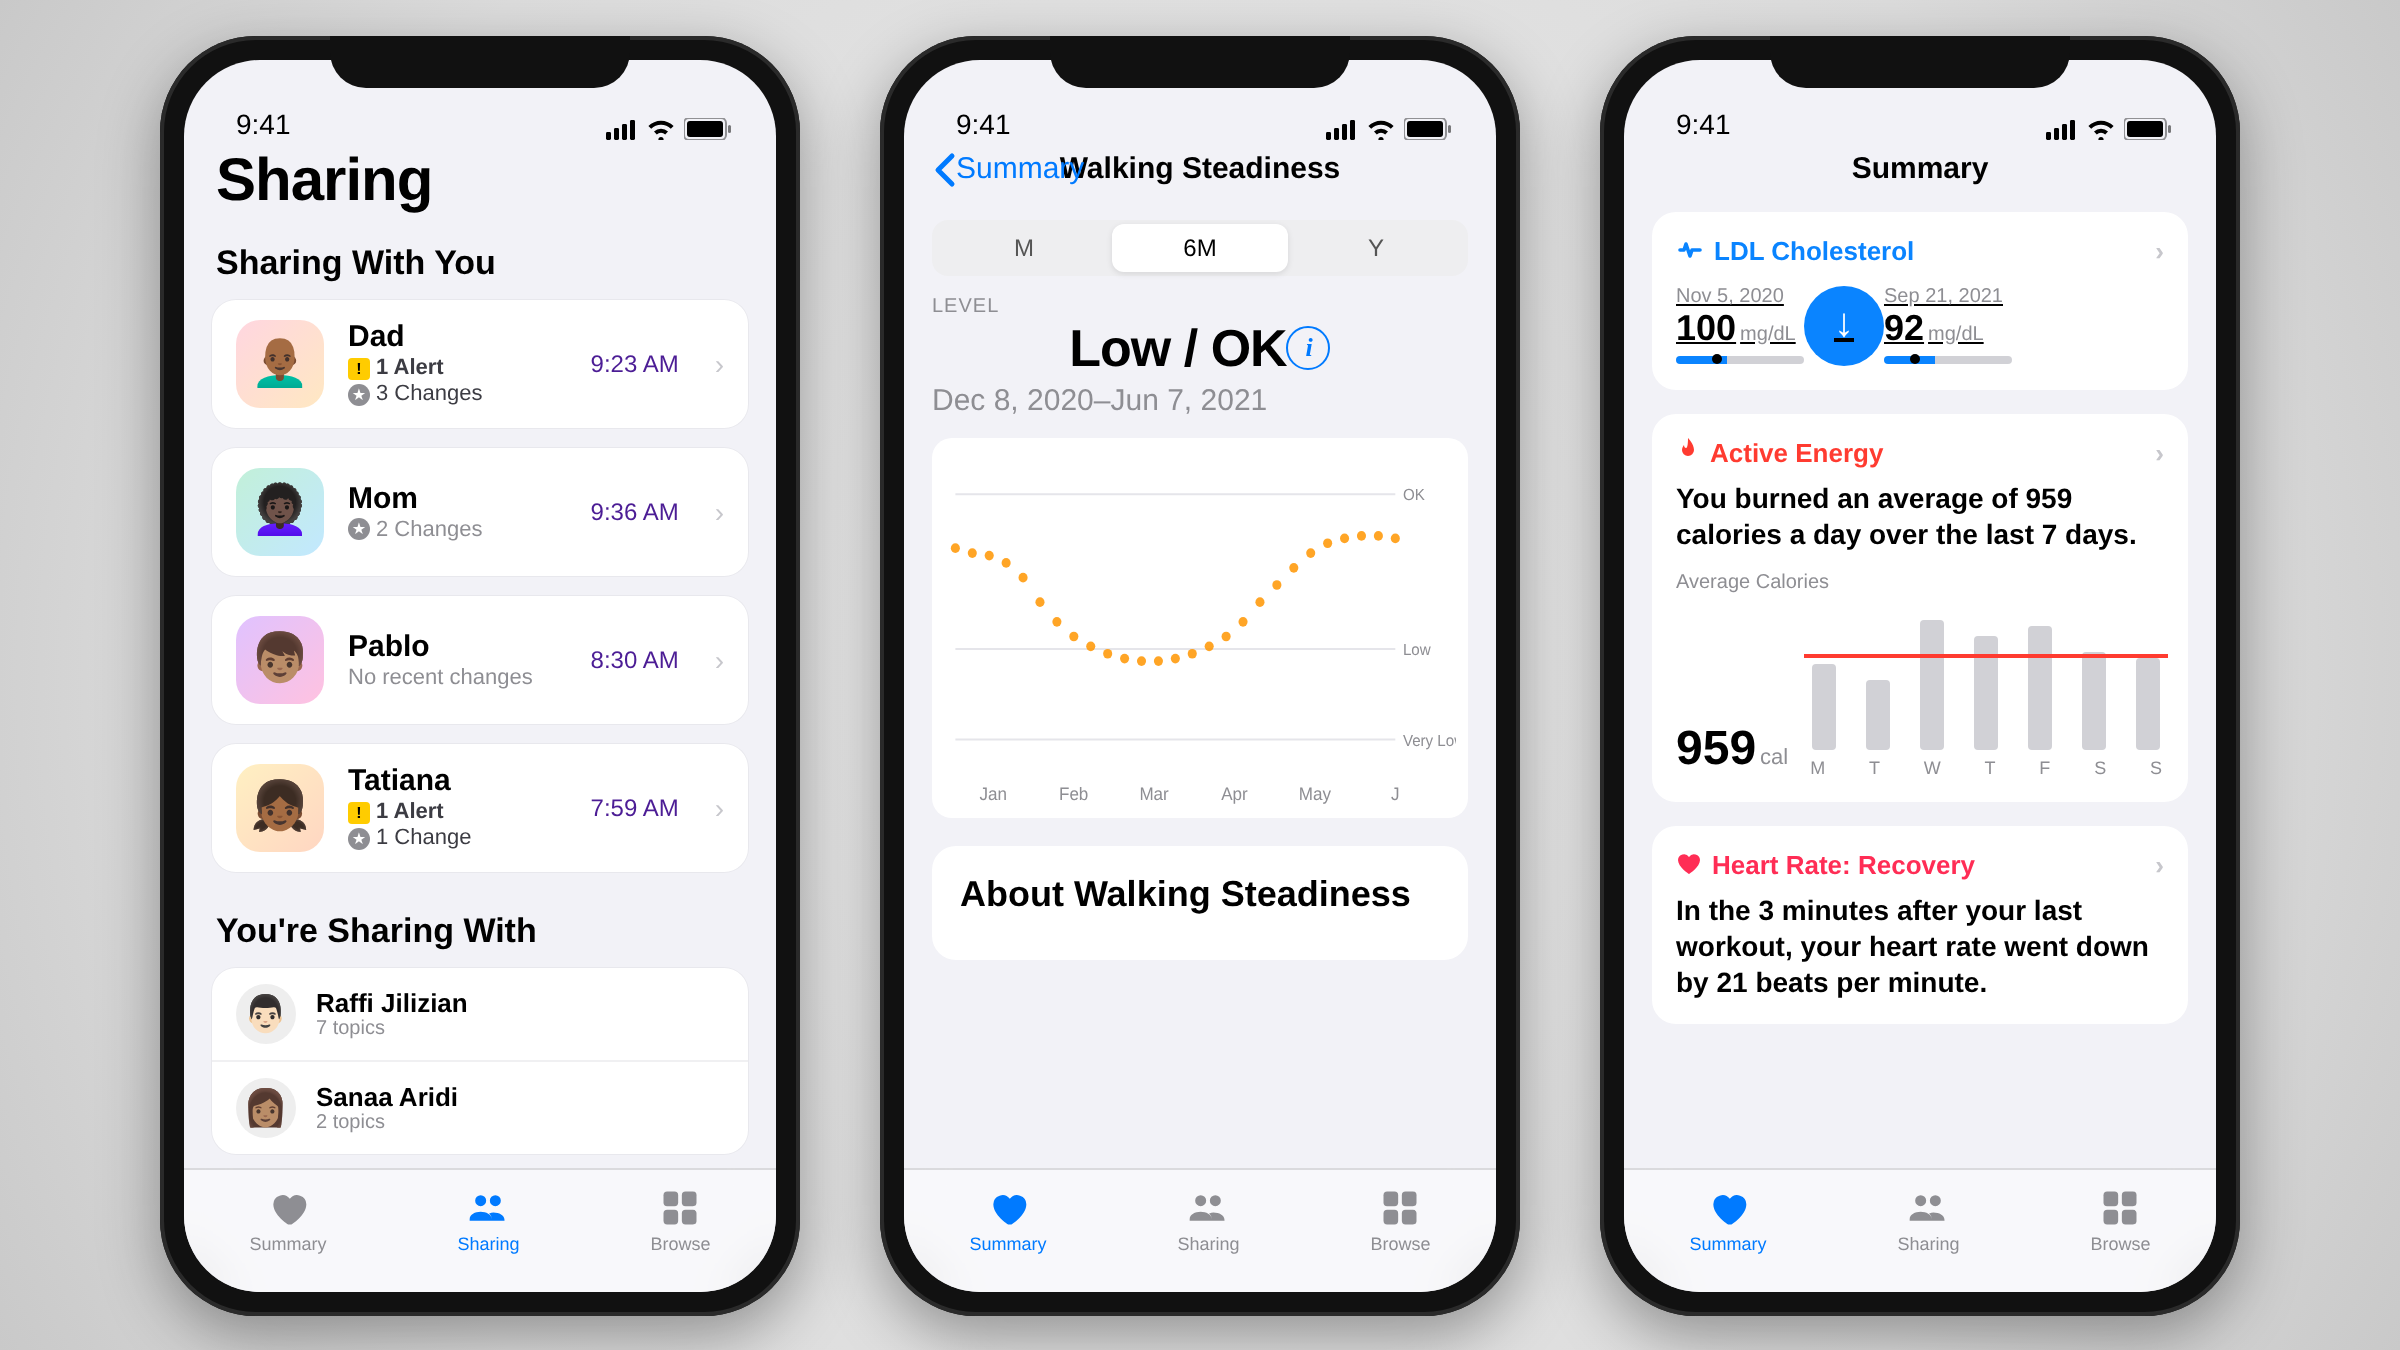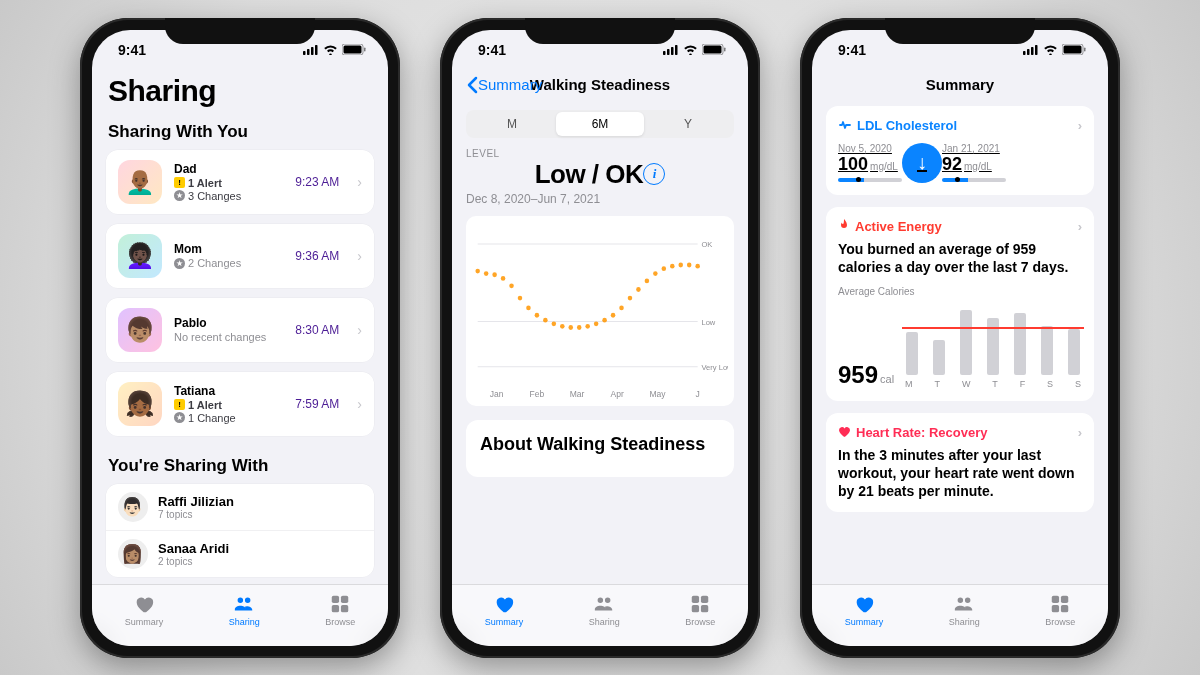--- a/index.html
+++ b/index.html
@@ -1,57 +1,57 @@
 <!DOCTYPE html>
 <html><head>
 <meta charset="utf-8">
 <style>
   * { box-sizing: border-box; margin: 0; padding: 0; font-family: -apple-system, BlinkMacSystemFont, "Helvetica Neue", Arial, sans-serif; -webkit-font-smoothing: antialiased; }
   body { background: radial-gradient(circle at 50% 50%, #eaeaea 0%, #dcdcdc 70%, #c9c9c9 100%); width:1200px; height:675px; display:flex; justify-content:center; align-items:center; gap:40px; }
   .phone { width: 320px; height: 640px; background:#111; border-radius:48px; padding:12px; position:relative; box-shadow: 0 10px 30px rgba(0,0,0,.35), inset 0 0 0 2px #2a2a2a; }
   .screen { width:100%; height:100%; background:#f2f2f7; border-radius:38px; overflow:hidden; position:relative; display:flex; flex-direction:column; }
   .notch { position:absolute; top:0; left:50%; transform:translateX(-50%); width:150px; height:26px; background:#111; border-bottom-left-radius:18px; border-bottom-right-radius:18px; z-index:10; }
-  .statusbar { height:40px; display:flex; justify-content:space-between; align-items:center; padding:0 22px 0 26px; font-size:14px; font-weight:700; }
+  .statusbar { height:40px; display:flex; justify-content:space-between; align-items:flex-end; padding:0 22px 0 26px; font-size:14px; font-weight:400; }
   .status-right { display:flex; gap:4px; align-items:center; }
   .status-right svg { display:block; }
   .content { flex:1; overflow:hidden; padding:0 14px; display:flex; flex-direction:column; }
   .tabbar { height:62px; border-top:1px solid rgba(0,0,0,.12); backdrop-filter:blur(10px); background:rgba(248,248,251,.92); display:flex; justify-content:space-around; align-items:center; padding-bottom:10px; }
   .tab { display:flex; flex-direction:column; align-items:center; gap:2px; font-size:9px; color:#8e8e93; }
   .tab.active { color:#007aff; }
   .tab svg { width:24px; height:22px; }
 
   
   h1.big { font-size:30px; font-weight:700; letter-spacing:-.5px; margin:4px 2px 14px; }
   .section-label { font-size:17px; font-weight:700; margin:0 2px 8px; }
   .card { background:#fff; border-radius:12px; margin-bottom:10px; box-shadow:0 0 0 .5px rgba(0,0,0,.04); }
   .share-row { display:flex; align-items:center; padding:10px 12px; gap:12px; position:relative; }
   .avatar { width:44px; height:44px; border-radius:12px; display:flex; align-items:center; justify-content:center; font-size:24px; flex-shrink:0; }
   .avatar.small { width:30px; height:30px; border-radius:50%; font-size:18px; }
   .share-info { flex:1; min-width:0; }
-  .share-name { font-size:12px; font-weight:600; }
+  .share-name { font-size:15px; font-weight:600; }
   .share-sub { font-size:11px; color:#3c3c43; display:flex; align-items:center; gap:3px; margin-top:1px; }
   .share-sub .dim { color:#8e8e93; }
   .share-time { font-size:12px; color:#4c1d95; margin-right:6px; }
   .chev { color:#c7c7cc; font-size:14px; }
   .mini-row { display:flex; align-items:center; gap:10px; padding:8px 12px; border-top:1px solid #f0f0f2; }
   .mini-row:first-child { border-top:none; }
   .mini-name { font-size:13px; font-weight:600; }
   .mini-sub { font-size:10px; color:#8e8e93; }
 
   
   .navrow { display:flex; align-items:center; justify-content:center; position:relative; height:30px; margin-bottom:6px; }
   .back { position:absolute; left:0; display:flex; align-items:center; color:#007aff; font-size:15px; }
   .navtitle { font-size:15px; font-weight:600; }
   .seg { display:flex; background:#eeeef0; border-radius:8px; padding:2px; margin:4px 0 10px; }
   .seg div { flex:1; text-align:center; font-size:12px; font-weight:500; padding:5px 0; border-radius:6px; color:#555;}
   .seg div.sel { background:#fff; box-shadow:0 1px 3px rgba(0,0,0,.1); color:#000;}
   .metric-label { font-size:10px; letter-spacing:.5px; color:#8e8e93; }
   .metric-big { font-size:26px; font-weight:600; letter-spacing:-.5px; display:flex; align-items:center; justify-content:center; }
   .info-circ { width:22px; height:22px; border:1.5px solid #007aff; border-radius:50%; color:#007aff; font-size:13px; font-weight:700; display:flex; align-items:center; justify-content:center; font-style:italic; font-family:Georgia,serif;}
-  .daterange { font-size:12px; color:#8e8e93; margin-top:2px; }
+  .daterange { font-size:15px; color:#8e8e93; margin-top:2px; }
   .chartbox { background:#fff; border-radius:10px; margin-top:10px; padding:10px 6px 4px; height:190px; position:relative; }
   .about-card { background:#fff; border-radius:12px; margin-top:14px; padding:14px; }
   .about-title { font-size:18px; font-weight:700; margin-bottom:8px; }
   .about-body { font-size:13px; line-height:1.35; color:#1c1c1e; }
 
   
   .hcard { background:#fff; border-radius:12px; padding:12px; margin-bottom:12px; }
   .hhead { display:flex; align-items:center; justify-content:space-between; font-size:13px; font-weight:600; margin-bottom:6px; }
   .hhead .left { display:flex; align-items:center; gap:5px; }
   .hchev { color:#c7c7cc; font-size:13px; }
@@ -372,21 +372,21 @@
           <span class="hchev">›</span>
         </div>
         <div class="ldlrow">
           <div class="ldlcol">
             <span>Nov 5, 2020</span>
             <span class="ldlval"><span>100</span><small>mg/dL</small></span>
             <div class="ldlbar b1"></div>
           </div>
           <div class="downcirc">↓</div>
           <div class="ldlcol">
-            <span>Jan 21, 2021</span>
+            <span>Sep 21, 2021</span>
             <span class="ldlval"><span>92</span><small>mg/dL</small></span>
             <div class="ldlbar b2"></div>
           </div>
         </div>
       </div>
 
       <div class="hcard">
         <div class="hhead">
           <span class="left" style="color:#ff3b30">
             <svg width="12" height="14" viewBox="0 0 12 14">

